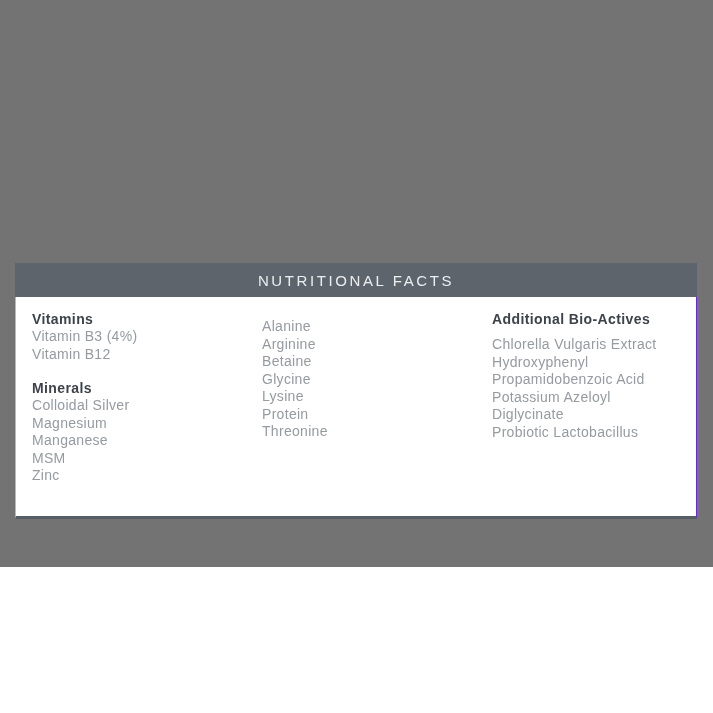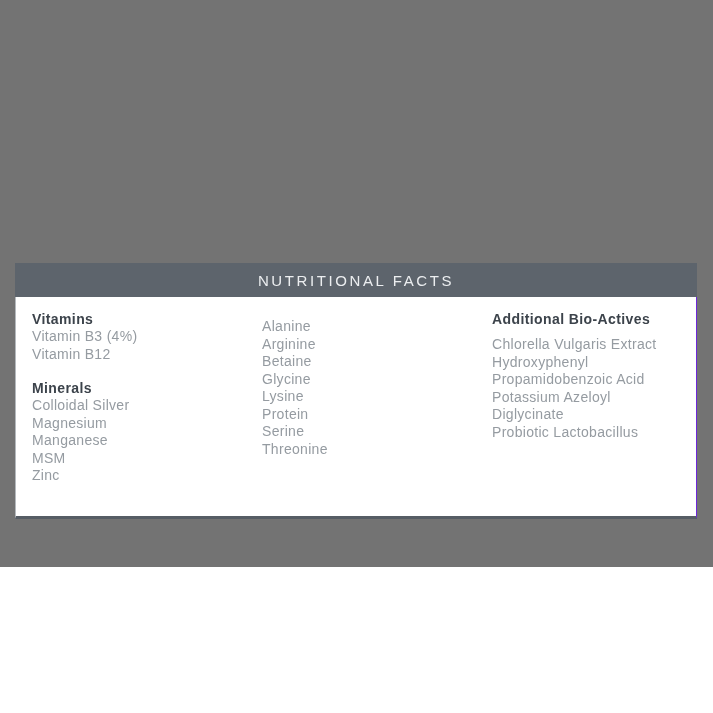--- a/index.html
+++ b/index.html
@@ -96,21 +96,20 @@
       </div>
 
       <div class="col">
         <ul class="item-list gap-after-heading">
           <li>Alanine</li>
           <li>Arginine</li>
           <li>Betaine</li>
           <li>Glycine</li>
           <li>Lysine</li>
           <li>Protein</li>
-          <li>Serine</li>
           <li>Threonine</li>
         </ul>
       </div>
 
       <div class="col">
         <h3 class="section-heading">Additional Bio-Actives</h3>
         <ul class="item-list gap-after-heading">
           <li>Chlorella Vulgaris Extract</li>
           <li>Hydroxyphenyl</li>
           <li>Propamidobenzoic Acid</li>

